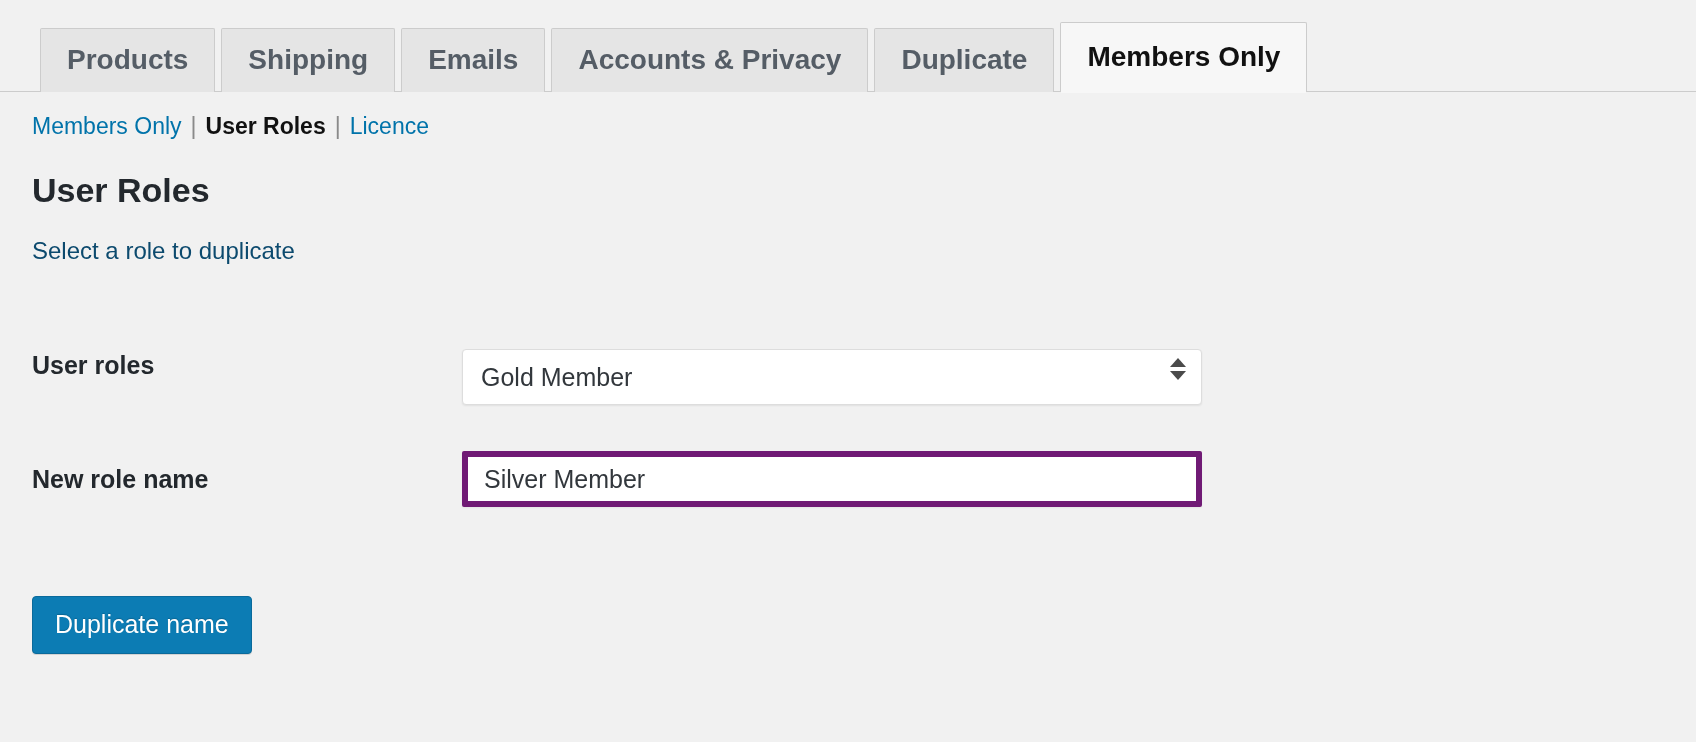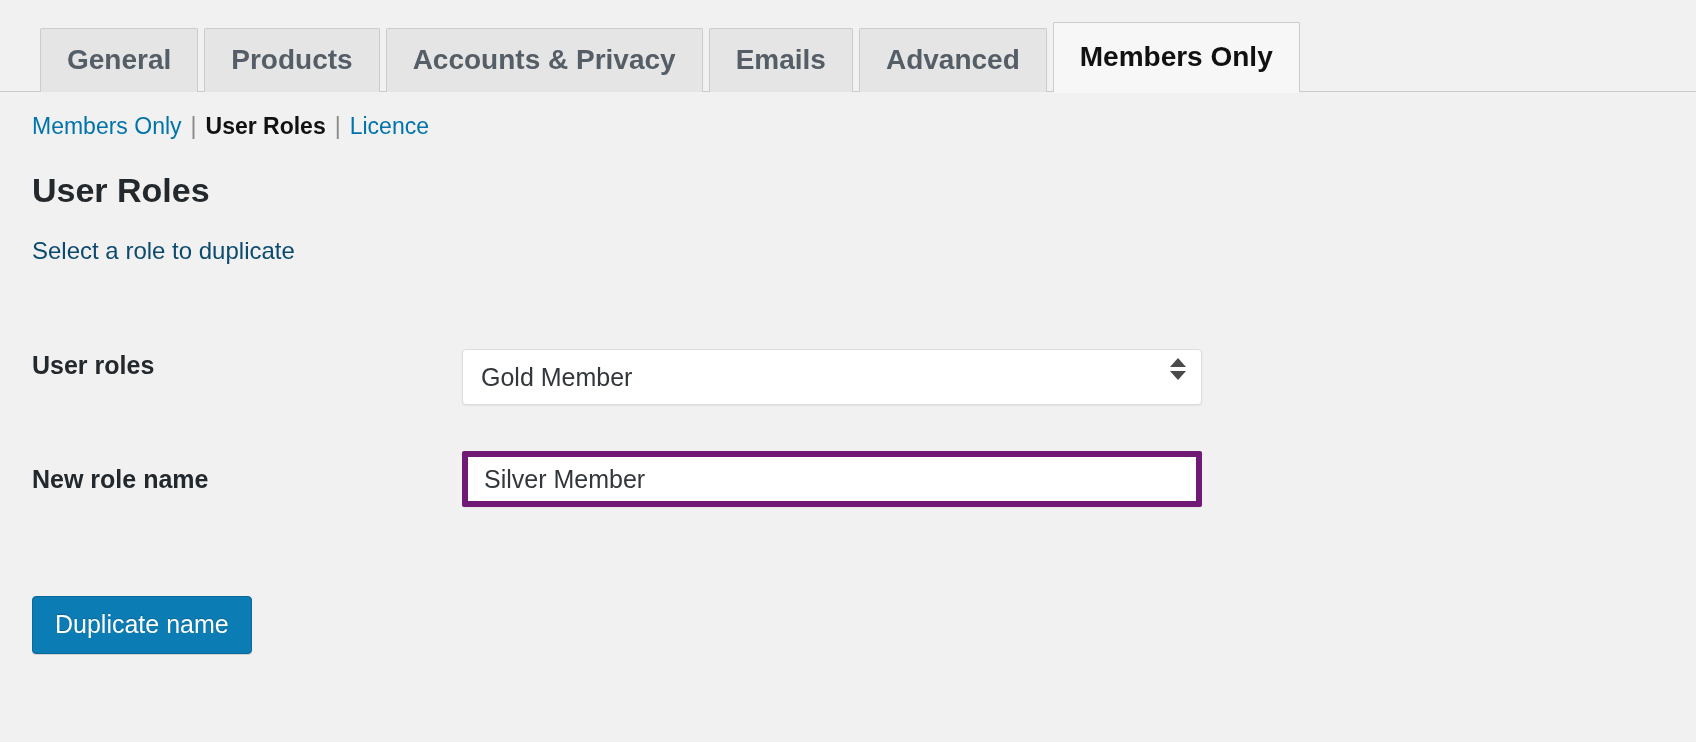--- a/index.html
+++ b/index.html
@@ -217,25 +217,25 @@
     padding: 12px 22px 14px 22px;
     cursor: pointer;
     box-shadow: 0 1px 0 rgba(0,0,0,0.12);
     text-shadow: 0 -1px 1px rgba(0,0,0,0.18);
   }
 </style>
 </head>
 <body>
 
 <div class="tab-strip">
-  <div class="tab">General</div>
   <div class="tab">Products</div>
+  <div class="tab">Shipping</div>
+  <div class="tab">Emails</div>
   <div class="tab">Accounts &amp; Privacy</div>
-  <div class="tab">Emails</div>
-  <div class="tab">Advanced</div>
+  <div class="tab">Duplicate</div>
   <div class="tab active">Members Only</div>
 </div>
 
 <div class="subnav">
   <a>Members Only</a>
   <span class="sep">|</span>
   <span class="current">User Roles</span>
   <span class="sep">|</span>
   <a>Licence</a>
 </div>

